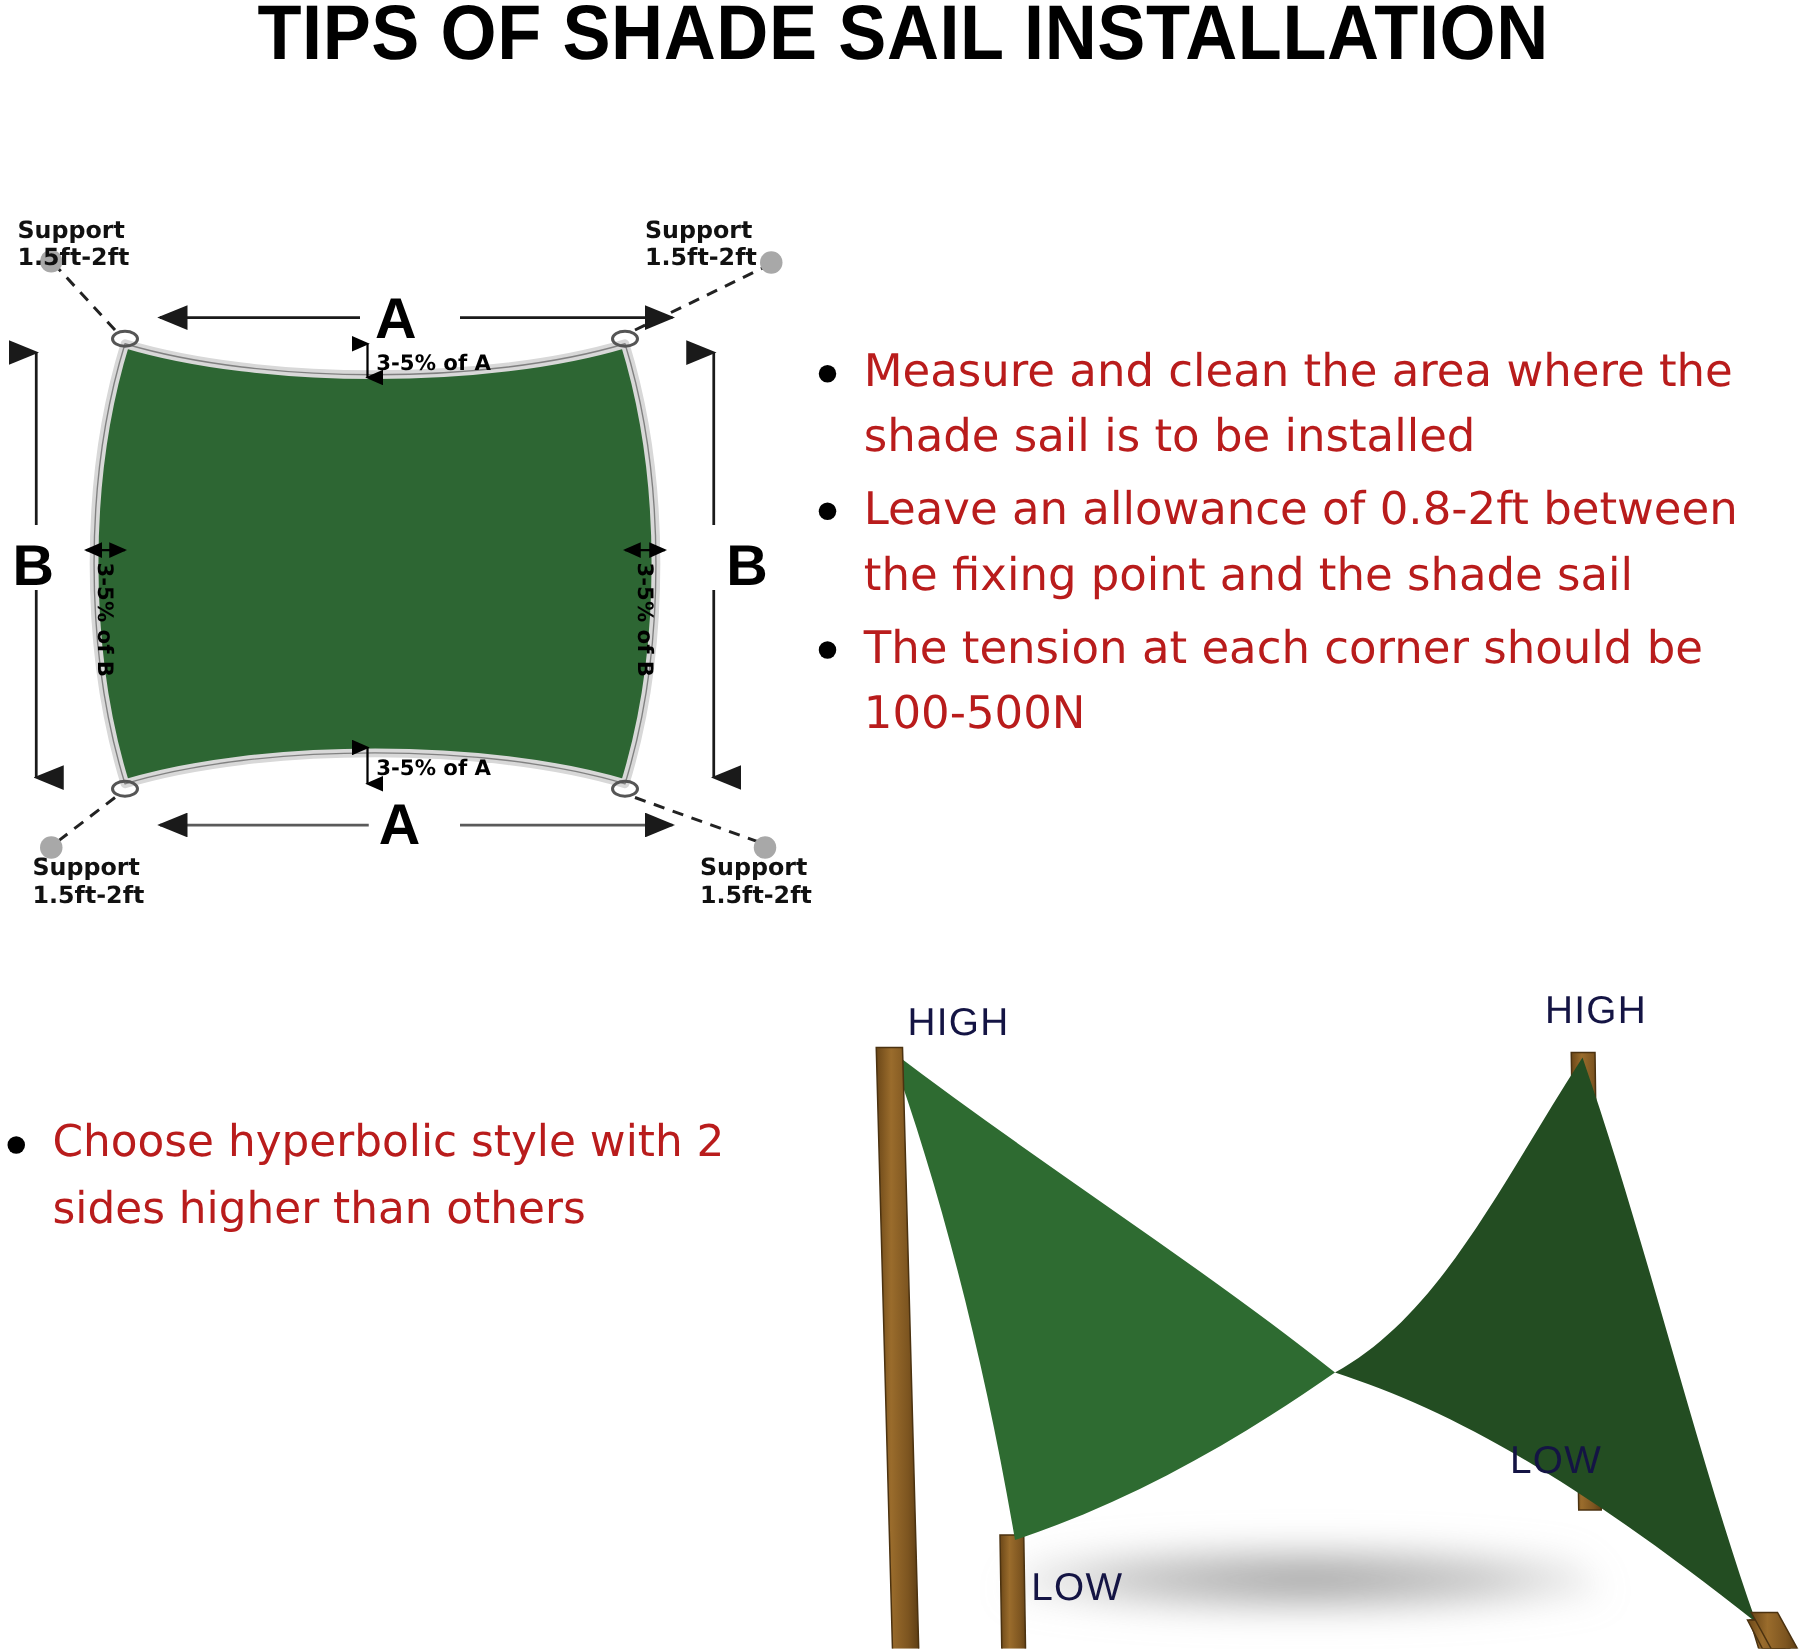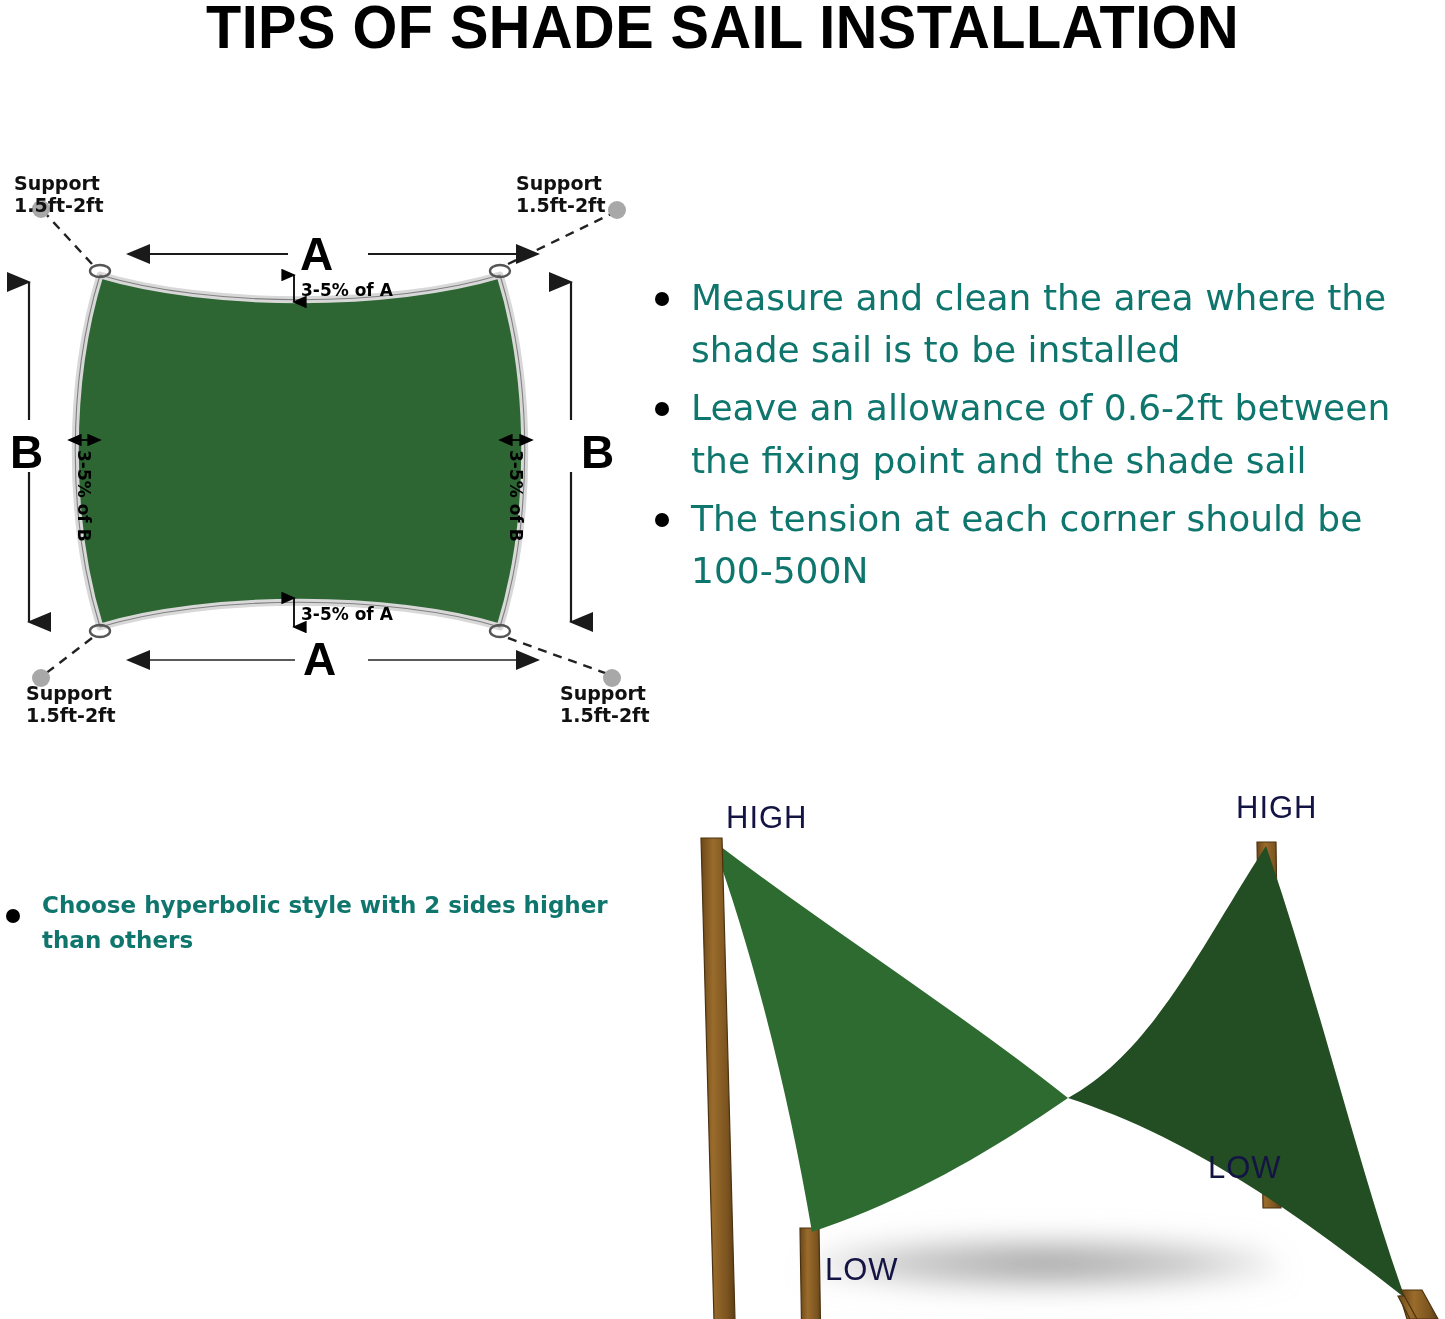--- a/index.html
+++ b/index.html
@@ -73,37 +73,36 @@
     list-style: none;
     margin: 0;
     padding: 0;
   }
   ul.bullets li {
     position: relative;
     padding-left: 46px;
     margin: 0 0 6px 0;
     font-size: 36px;
     line-height: 1.45;
-    color: #0f766e;
+    color: #b91c1c;
     font-family: "DejaVu Sans", "Liberation Sans", sans-serif;
   }
   ul.bullets li .dot {
     position: absolute;
     left: 10px;
     top: 20px;
     width: 14px;
     height: 14px;
     background: #000;
     border-radius: 50%;
   }
   .bottom-bullets ul.bullets li {
     padding-left: 42px;
-    font-size: 23px;
+    font-size: 35px;
     line-height: 1.5;
-    font-weight: bold;
   }
   .bottom-bullets ul.bullets li .dot {
     left: 6px;
     top: 21px;
   }
 
   
   .lbl-support {
     font-family: "DejaVu Sans", "Liberation Sans", sans-serif;
     font-size: 19px;
@@ -259,21 +258,21 @@
 </div>
 
 <div class="top-bullets">
   <ul class="bullets">
     <li>
       <span class="dot"></span>
       <span>Measure and clean the area where the shade sail is to be installed</span>
     </li>
     <li>
       <span class="dot"></span>
-      <span>Leave an allowance of 0.6-2ft between the fixing point and the shade sail</span>
+      <span>Leave an allowance of 0.8-2ft between the fixing point and the shade sail</span>
     </li>
     <li>
       <span class="dot"></span>
       <span>The tension at each corner should be 100-500N</span>
     </li>
   </ul>
 </div>
 
 <div class="bottom-bullets">
   <ul class="bullets">

